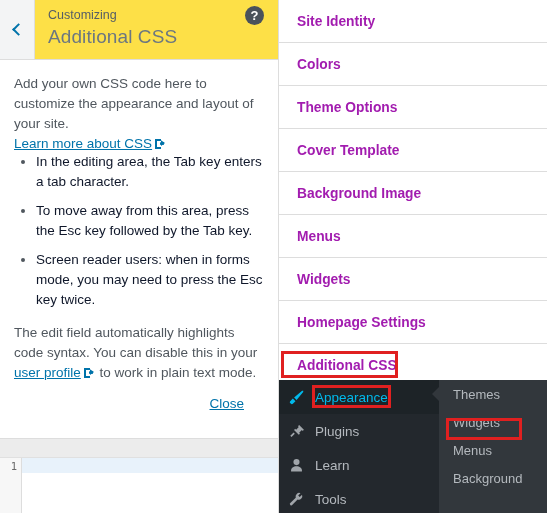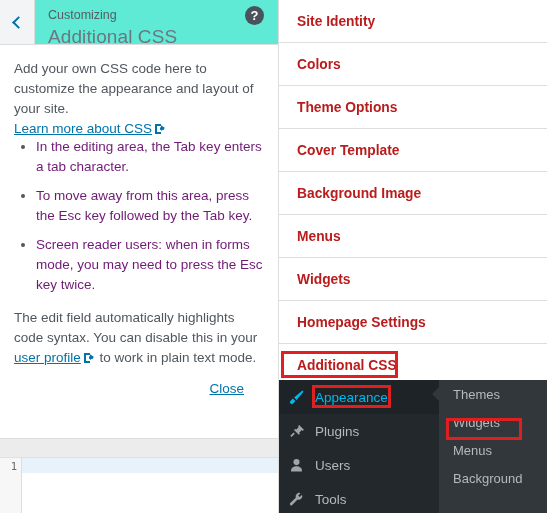--- a/index.html
+++ b/index.html
@@ -20,22 +20,22 @@
   .customizer {
     position: absolute;
     left: 0; top: 0;
     width: 279px; height: 513px;
     background: #fff;
     border-right: 1px solid #dddddd;
     overflow: hidden;
   }
   .cust-header {
     position: relative;
-    height: 45px;
-    background: #5eead4;
+    height: 60px;
+    background: #fde047;
     border-bottom: 1px solid #dddddd;
     display: flex;
     align-items: stretch;
   }
   .back-btn {
     width: 35px;
     background: #f3f4f5;
     border-right: 1px solid #dddddd;
     display: flex; align-items: center; justify-content: center;
     cursor: pointer;
@@ -112,21 +112,21 @@
     margin: 14px 0 8px 0;
   }
   ul.kb-list {
     margin: 0 0 0 0;
     padding-left: 20px;
     list-style: none;
   }
   ul.kb-list li {
     position: relative;
     font-size: 13.5px;
-    color: #701a75;
+    color: #0f172a;
     line-height: 20px;
     margin-bottom: 9px;
     padding-left: 2px;
   }
   ul.kb-list li:before {
     content: "";
     position: absolute;
     left: -13px; top: 8px;
     width: 4px; height: 4px;
     border-radius: 50%;
@@ -189,21 +189,21 @@
     background: #ffffff;
   }
   .section-row {
     height: 43px;
     border-bottom: 1px solid #dddddd;
     display: flex;
     align-items: center;
     padding-left: 18px;
     font-size: 13.8px;
     font-weight: bold;
-    color: #b91c1c;
+    color: #a21caf;
     background: #fff;
     cursor: pointer;
     position: relative;
   }
   .section-row.last { border-bottom: none; }
 
   
   .hl {
     position: absolute;
     border: 3px solid #e02020;
@@ -379,21 +379,21 @@
       </span>
       <span>Plugins</span>
     </div>
     <div class="admin-item">
       <span class="ico">
         <svg width="17" height="17" viewBox="0 0 20 20">
             <circle cx="10" cy="6" r="3.6" fill="currentColor"></circle>
             <path d="M10 11c-3.6 0-6.4 2.2-6.4 4.6V17h12.8v-1.4C16.4 13.2 13.6 11 10 11z" fill="currentColor"></path>
           </svg>
       </span>
-      <span>Users</span>
+      <span>Learn</span>
     </div>
     <div class="admin-item">
       <span class="ico">
         <svg width="17" height="17" viewBox="0 0 20 20">
             <path d="M16.5 4.3l-2.7 2.7-1.8-1.8 2.7-2.7a4.3 4.3 0 00-5.6 5.3L3 13.9a1.6 1.6 0 102.2 2.2l6.1-6.1a4.3 4.3 0 005.2-5.7z" fill="currentColor"></path>
           </svg>
       </span>
       <span>Tools</span>
     </div>
   </div>

